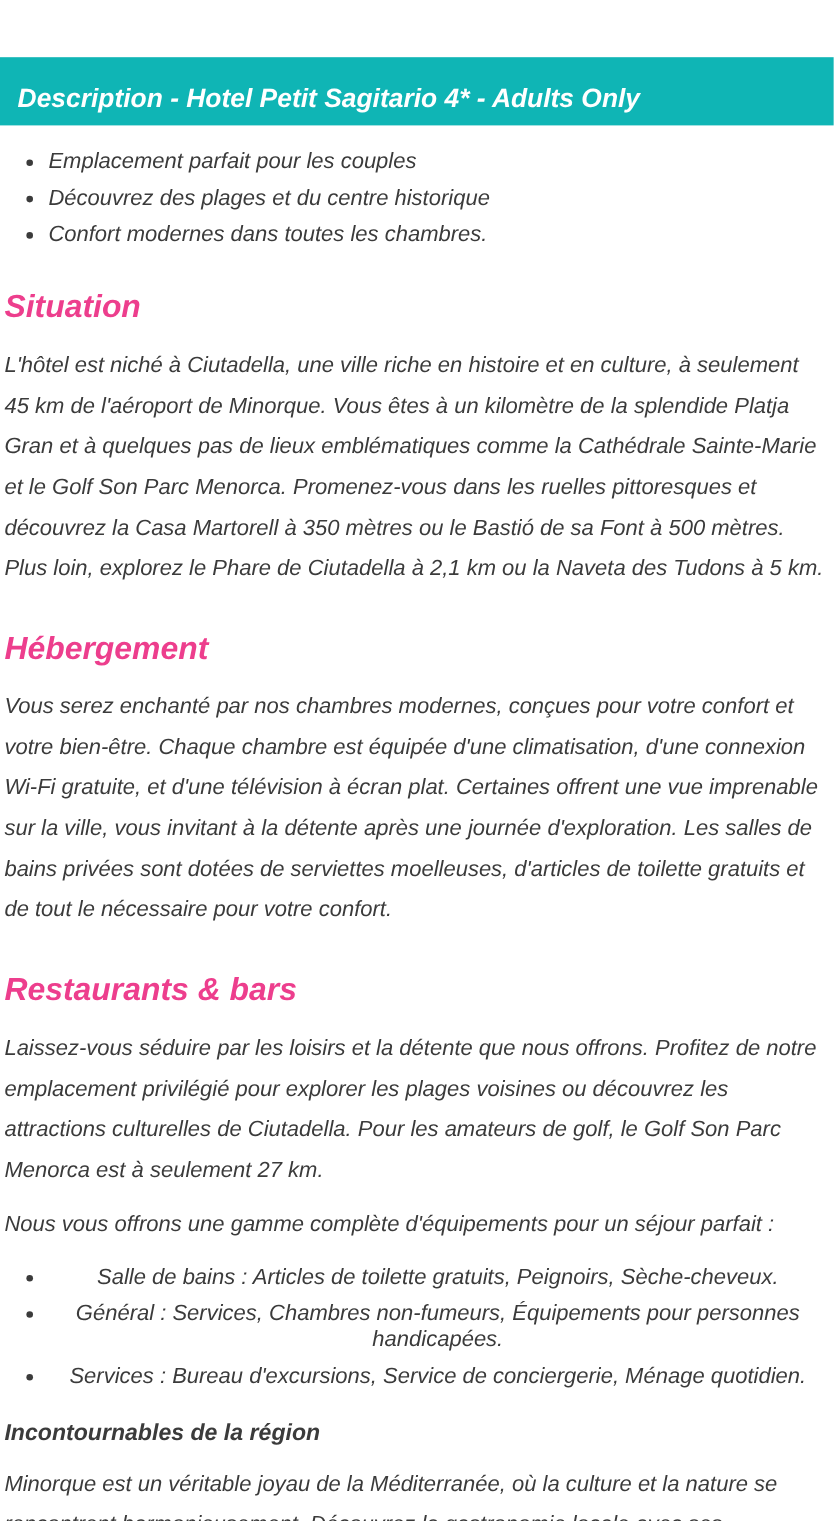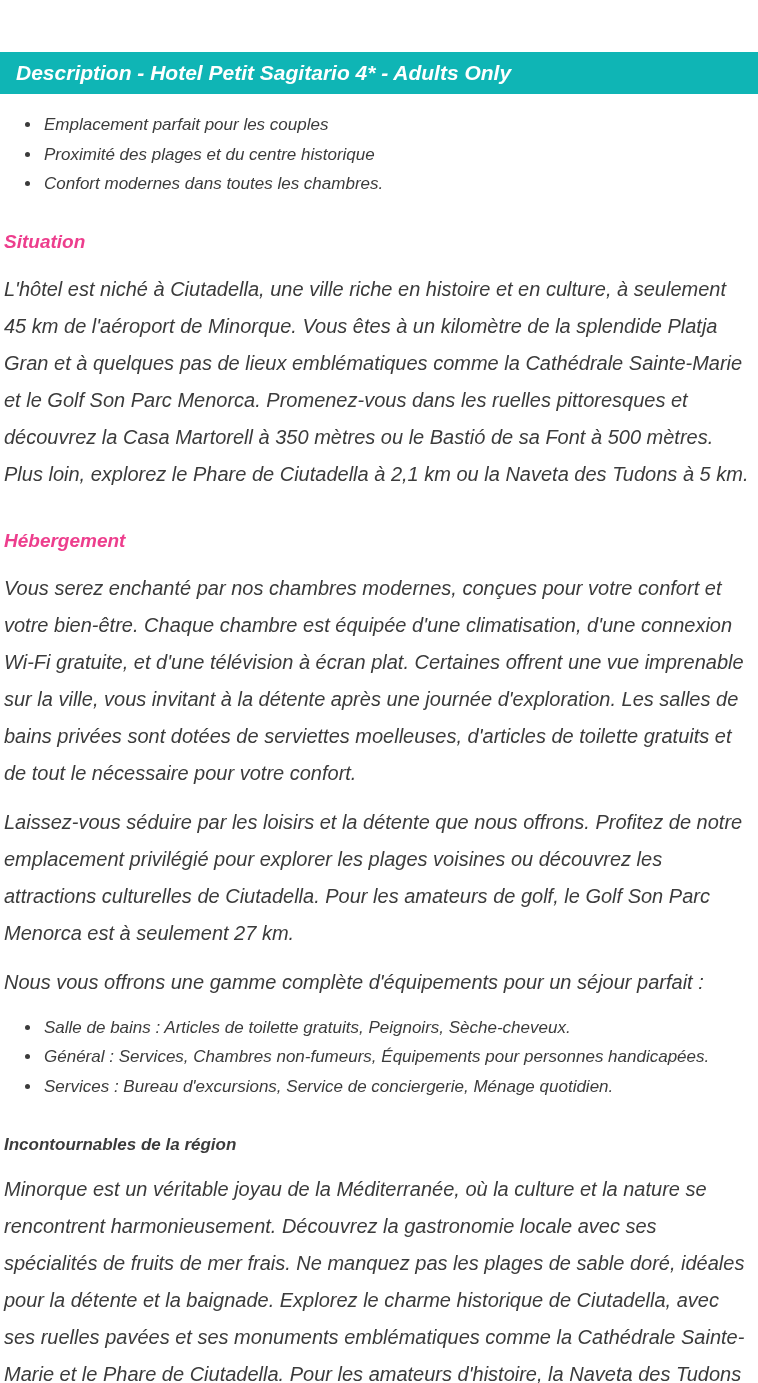--- a/index.html
+++ b/index.html
@@ -15,87 +15,89 @@
     overflow: hidden;
     font-family: "Liberation Sans", "DejaVu Sans", sans-serif;
     font-style: italic;
     color: var(--body-text);
   }
   .banner {
     margin-top: 52px;
     background: var(--banner-bg);
     color: #ffffff;
     font-weight: 700;
-    font-size: 21px;
+    font-size: 24px;
     line-height: 1.2;
-    padding: 8px 16px 9px 16px;
+    padding: 24px 16px 9px 16px;
   }
   .content {
     padding: 0 6px 0 4px;
   }
   ul.bullets {
     list-style: disc outside;
     margin: 21px 0 0 38px;
   }
   ul.bullets li {
-    font-size: 17px;
+    font-size: 20px;
     line-height: 1.2;
     margin-bottom: 9px;
     padding-left: 2px;
   }
   h2.section-heading {
     color: var(--heading-pink);
-    font-size: 19px;
+    font-size: 29px;
     font-weight: 700;
     margin-top: 37px;
     margin-bottom: 17px;
     line-height: 1.2;
   }
   p.body {
     font-size: 20px;
     line-height: 1.85;
     margin-bottom: 12px;
   }
   p.equipment-intro {
     margin-top: 0;
     margin-bottom: 0;
   }
   ul.equipment {
     margin-top: 17px;
+    text-align: center;
   }
   p.region-heading {
-    font-size: 17px;
+    font-size: 21px;
     font-weight: 700;
-    margin-top: 38px;
+    margin-top: 28px;
     margin-bottom: 16px;
   }
 </style>
 </head>
 <body>
 
 <div class="page">
 
   <div class="banner">
     <span>Description - Hotel Petit Sagitario 4* - Adults Only</span>
   </div>
 
   <div class="content">
 
     <ul class="bullets highlights">
       <li>Emplacement parfait pour les couples</li>
-      <li>Proximité des plages et du centre historique</li>
+      <li>Découvrez des plages et du centre historique</li>
       <li>Confort modernes dans toutes les chambres.</li>
     </ul>
 
     <h2 class="section-heading">Situation</h2>
     <p class="body">L'hôtel est niché à Ciutadella, une ville riche en histoire et en culture, à seulement 45 km de l'aéroport de Minorque. Vous êtes à un kilomètre de la splendide Platja Gran et à quelques pas de lieux emblématiques comme la Cathédrale Sainte-Marie et le Golf Son Parc Menorca. Promenez-vous dans les ruelles pittoresques et découvrez la Casa Martorell à 350 mètres ou le Bastió de sa Font à 500 mètres. Plus loin, explorez le Phare de Ciutadella à 2,1 km ou la Naveta des Tudons à 5 km.</p>
 
     <h2 class="section-heading">Hébergement</h2>
     <p class="body">Vous serez enchanté par nos chambres modernes, conçues pour votre confort et votre bien-être. Chaque chambre est équipée d'une climatisation, d'une connexion Wi-Fi gratuite, et d'une télévision à écran plat. Certaines offrent une vue imprenable sur la ville, vous invitant à la détente après une journée d'exploration. Les salles de bains privées sont dotées de serviettes moelleuses, d'articles de toilette gratuits et de tout le nécessaire pour votre confort.</p>
 
+    <h2 class="section-heading">Restaurants &amp; bars</h2>
 
     <p class="body">Laissez-vous séduire par les loisirs et la détente que nous offrons. Profitez de notre emplacement privilégié pour explorer les plages voisines ou découvrez les attractions culturelles de Ciutadella. Pour les amateurs de golf, le Golf Son Parc Menorca est à seulement 27 km.</p>
     <p class="body equipment-intro">Nous vous offrons une gamme complète d'équipements pour un séjour parfait :</p>
 
     <ul class="bullets equipment">
       <li>Salle de bains : Articles de toilette gratuits, Peignoirs, Sèche-cheveux.</li>
       <li>Général : Services, Chambres non-fumeurs, Équipements pour personnes handicapées.</li>
       <li>Services : Bureau d'excursions, Service de conciergerie, Ménage quotidien.</li>
     </ul>
 

